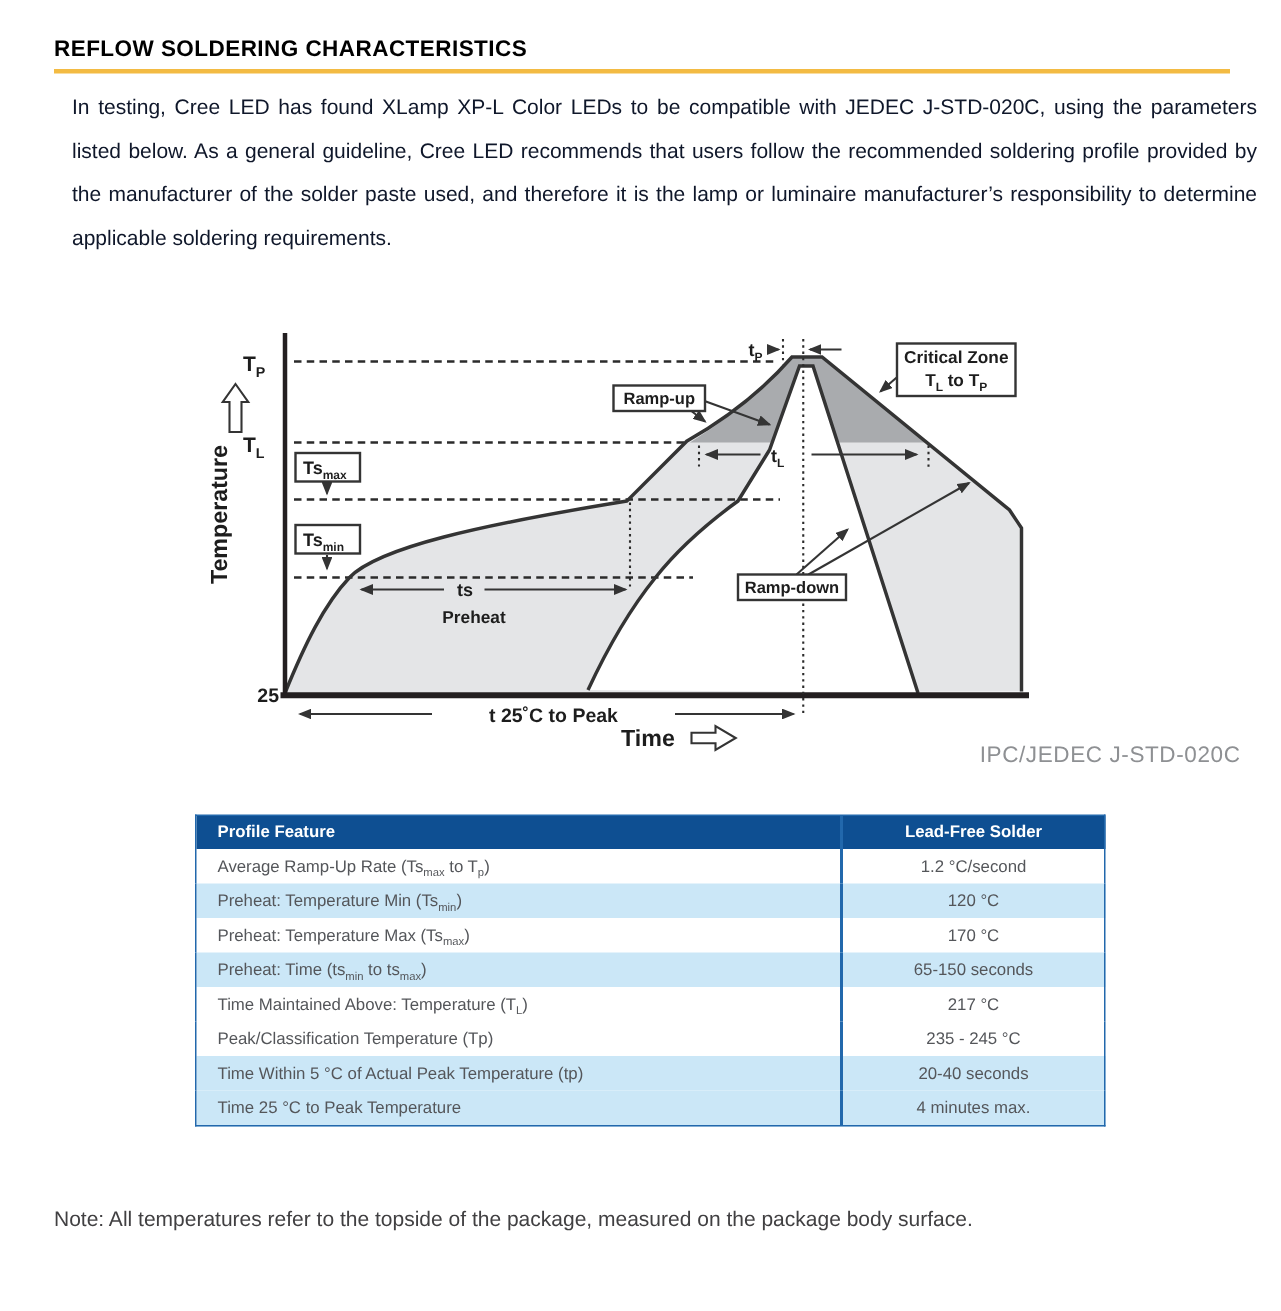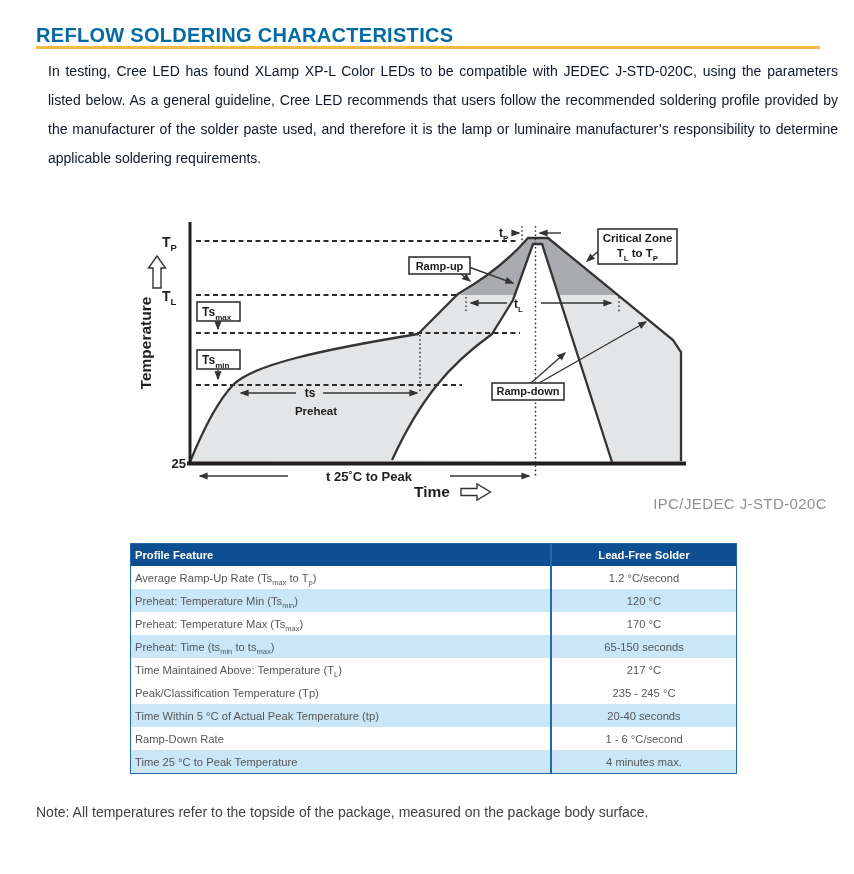--- a/index.html
+++ b/index.html
@@ -1,40 +1,40 @@
 <!DOCTYPE html>
 <html><head>
 <meta charset="utf-8">
 <style>
   html,body{margin:0;padding:0;background:#ffffff;}
   #page{position:relative;width:854px;height:874px;background:#ffffff;overflow:hidden;
         font-family:"Liberation Sans",sans-serif;color:#414042;}
   .abs{position:absolute;}
-  #title{left:36px;top:24px;font-size:20px;font-weight:bold;color:#0369a1;letter-spacing:.3px;}
+  #title{left:36px;top:24px;font-size:15px;font-weight:bold;color:#000000;letter-spacing:.3px;}
   #rule{left:36px;top:46px;width:784px;height:2.5px;background:#F3BB43;}
   .para{left:36px;width:790px;font-size:14px;line-height:29px;text-align:justify;color:#0f172a;margin-left:12px;}
   #para1{top:57px;}
   #para2{top:150px;text-align:left;}
   #caption{top:495px;right:27px;font-size:15px;color:#8E9093;letter-spacing:.4px;text-align:center;}
   #note{left:36px;top:804px;font-size:14px;color:#414042;}
   #diagram-svg{left:0;top:205px;}
   svg text{font-family:"Liberation Sans",sans-serif;fill:#1d1d1d;}
   .b11{font-size:11px;font-weight:bold;}
   .b115{font-size:11.5px;font-weight:bold;}
   .b12{font-size:12px;font-weight:bold;}
   .b13{font-size:13px;font-weight:bold;}
   .b14{font-size:14px;font-weight:bold;}
   .b155{font-size:15.5px;font-weight:bold;}
   .sub8{font-size:8px;font-weight:bold;}
   .sub9{font-size:9.5px;font-weight:bold;}
   
   #profile-table{position:absolute;left:130px;top:543px;width:607px;border-collapse:collapse;
     border:1.5px solid #2268AC;font-size:11.2px;color:#54565A;table-layout:fixed;}
   #profile-table th{background:#0E4F92;color:#ffffff;font-weight:bold;height:22px;padding:0;}
-  #profile-table th.f, #profile-table td.f{width:415px;text-align:left;padding-left:4px;}
+  #profile-table th.f, #profile-table td.f{width:415px;text-align:left;padding-left:14px;}
   #profile-table th.v, #profile-table td.v{text-align:center;border-left:2px solid #2268AC;}
   #profile-table td{height:23px;padding:0;}
   #profile-table tr.alt{background:#CBE7F7;}
   sub{font-size:7.5px;line-height:0;}
 </style>
 </head>
 <body>
 
 <div id="page">
 
@@ -161,24 +161,20 @@
     <tr>
       <td class="f">Peak/Classification Temperature (Tp)</td>
       <td class="v">235 - 245 °C</td>
     </tr>
 
     <tr class="alt">
       <td class="f">Time Within 5 °C of Actual Peak Temperature (tp)</td>
       <td class="v">20-40 seconds</td>
     </tr>
 
-    <tr>
-      <td class="f">Ramp-Down Rate</td>
-      <td class="v">1 - 6 °C/second</td>
-    </tr>
 
     <tr class="alt">
       <td class="f">Time 25 °C to Peak Temperature</td>
       <td class="v">4 minutes max.</td>
     </tr>
   </tbody>
   </table>
 
   <div class="abs" id="note">Note: All temperatures refer to the topside of the package, measured on the package body surface.</div>
 

